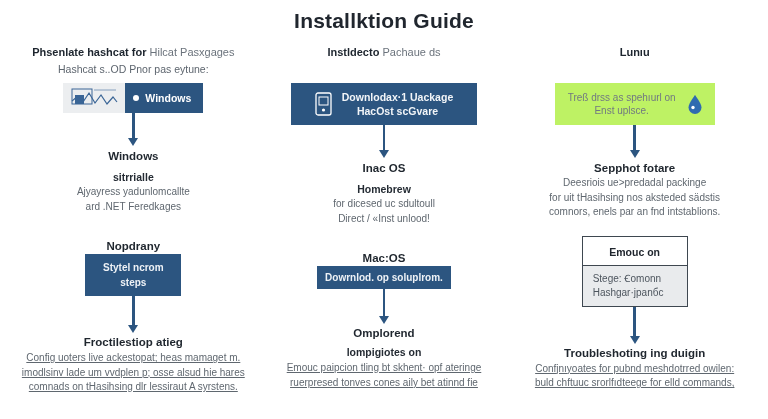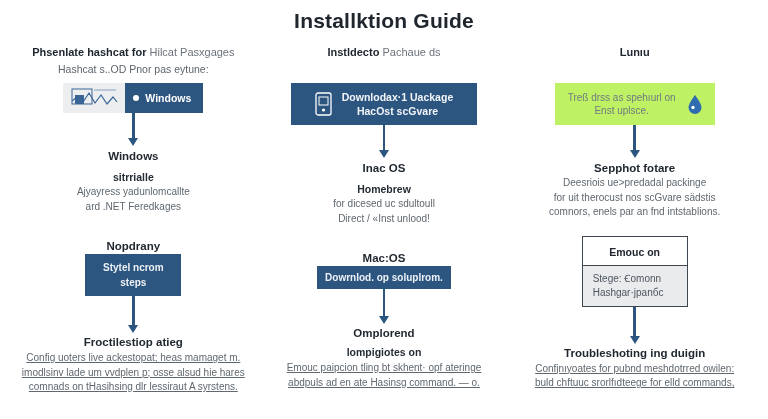--- a/index.html
+++ b/index.html
@@ -444,21 +444,21 @@
 
       <div class="arrow a3">
         <div class="shaft"></div>
           <div class="head"></div>
       </div>
 
       <div class="footer-title">Omplorend</div>
       <div class="footer-sub">lompigiotes on</div>
       <div class="footer-body">
         <span>Emouc paipcion tling bt skhent· opf ateringe</span>
-        <span>abdpuls ad en ate Hasinsg command. — o.</span>
+        <span>ruerpresed tonves cones aily bet atinnd fie</span>
       </div>
     </div>
 
     <div class="column">
 
       <div class="col-header">
         <span class="hdr-line1"><span class="hdr-strong">Lunıu</span><span class="hdr-weak"></span></span>
         <span class="hdr-line2"></span>
       </div>
 
@@ -476,21 +476,21 @@
       </div>
 
       <div class="arrow a1">
         <div class="shaft"></div>
           <div class="head"></div>
       </div>
 
       <div class="sec-title">Sepphot fotare</div>
       <div class="sec-body">
         <span>Deesriois ue&gt;predadal packinge</span>
-        <span>for uit therocust nos scGvare sädstis</span>
+        <span>for uit tHasihsing nos aksteded sädstis</span>
         <span>comnors, enels par an fnd intstablions.</span>
       </div>
 
       <div class="gap-sm"></div>
 
       <div class="outline-box">
         <div class="ob-head">
           <span>Emouc on</span>
         </div>
         <div class="ob-body">

